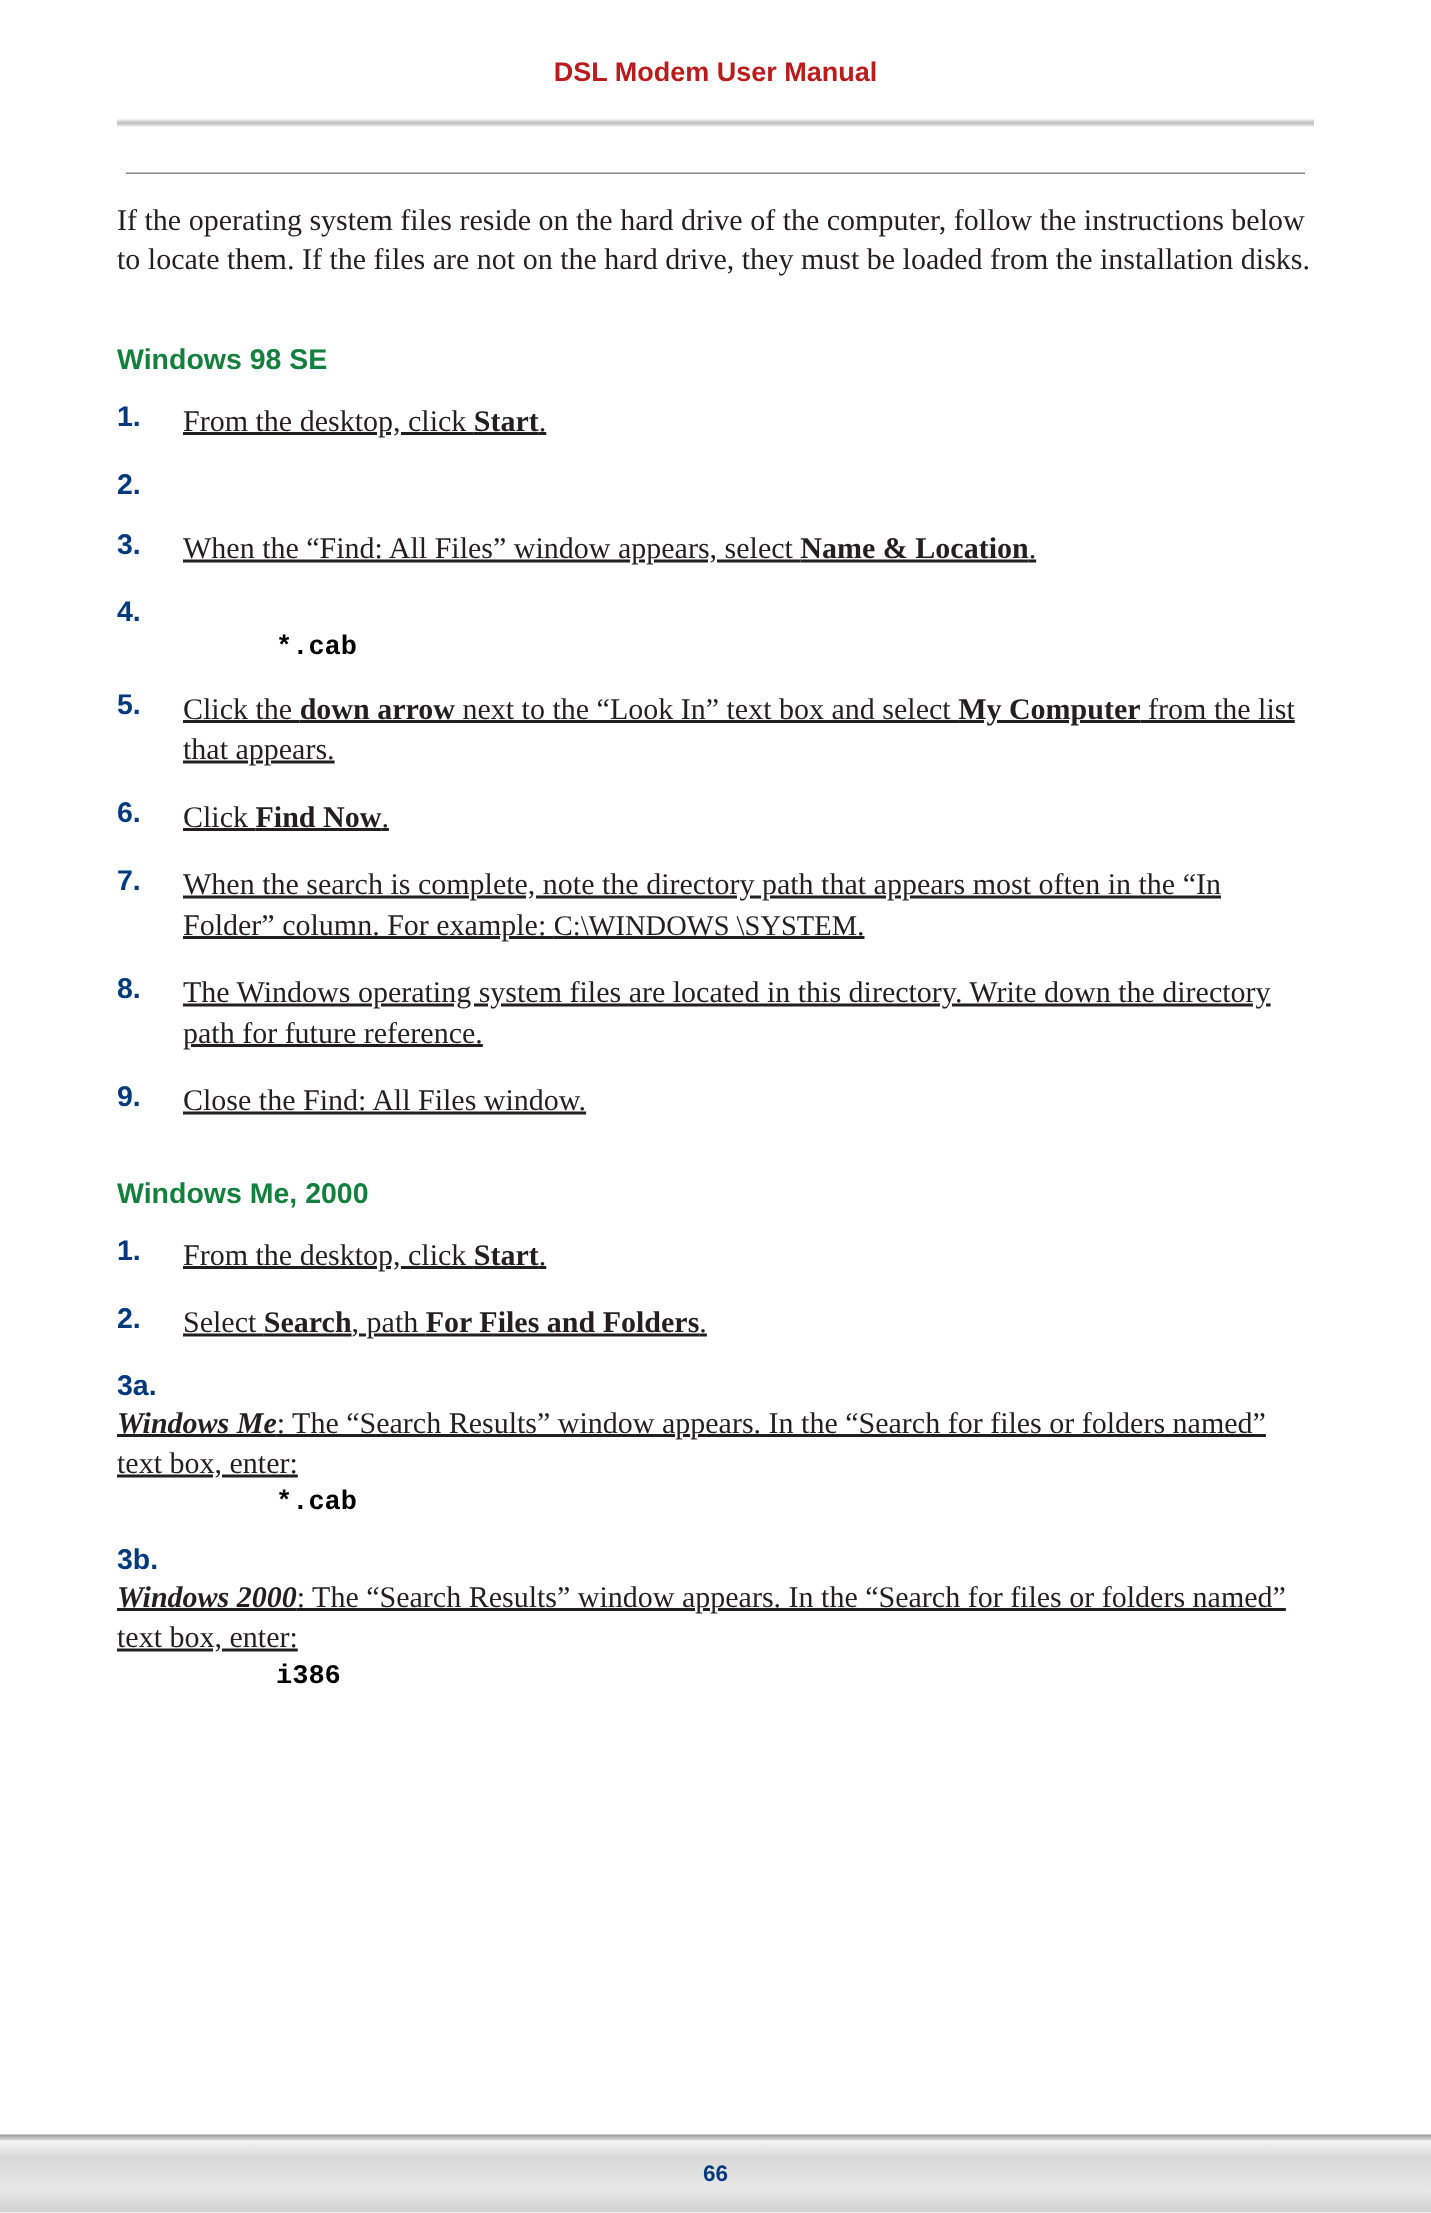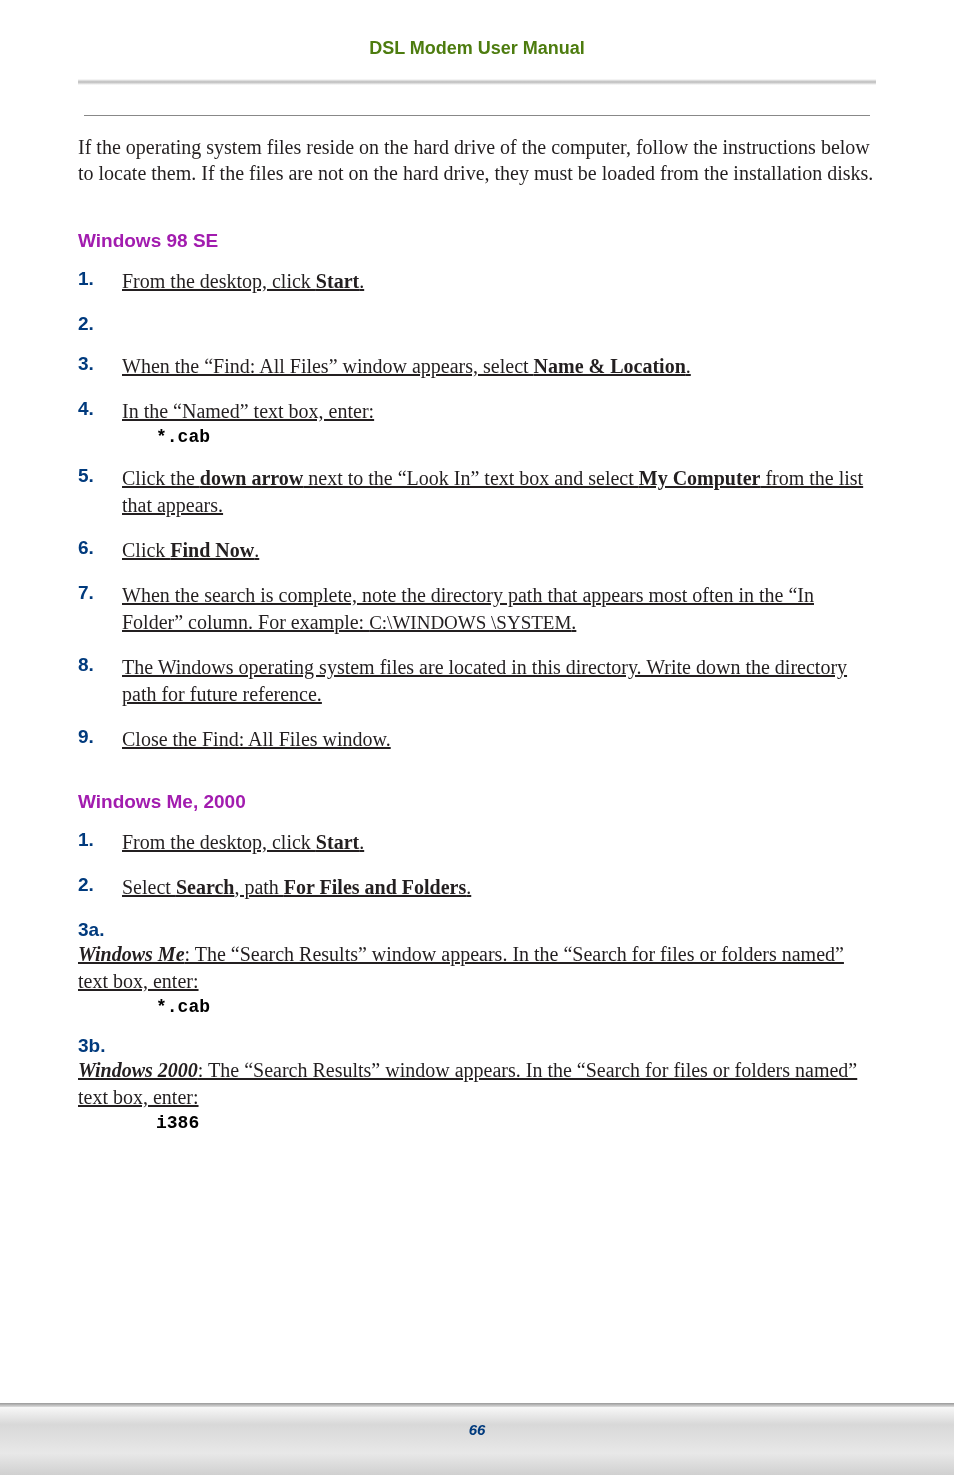--- a/index.html
+++ b/index.html
@@ -17,21 +17,21 @@
     }
     .page {
       padding: 38px 78px 0 78px;
     }
     .header-title {
       font-family: Arial, Helvetica, sans-serif;
       font-weight: bold;
       font-size: 18px;
       text-align: center;
       margin-bottom: 20px;
-      color: #4d7c0f;
+      color: #b91c1c;
     }
     .top-divider {
       height: 6px;
       background: linear-gradient(to bottom, #fff 0%, #bbb 50%, #fff 100%);
       margin: 0 0 30px 0;
     }
     .inner-hr {
       border: none;
       border-top: 1px solid #888;
       margin: 0 6px 18px 6px;
@@ -48,21 +48,21 @@
       font-size: 20px;
       line-height: 1.3;
       margin-bottom: 44px;
       color: #231f20;
     }
     h3.sub-title {
       font-family: Arial, Helvetica, sans-serif;
       font-weight: bold;
       font-size: 19px;
       margin-bottom: 16px;
-      color: #a21caf;
+      color: #15803d;
     }
     ol.steps {
       list-style: none;
       margin-bottom: 38px;
     }
     ol.steps li {
       display: flex;
       margin-bottom: 18px;
       align-items: flex-start;
     }
@@ -86,35 +86,34 @@
     }
     .step-body em {
       font-style: italic;
       font-weight: bold;
     }
     .code {
       font-family: 'Courier New', Courier, monospace;
       font-weight: bold;
       font-size: 18px;
       display: block;
-      margin-left: 78px;
+      margin-left: 106px;
       margin-top: 2px;
     }
     .smallcaps {
       font-variant: small-caps;
       font-size: 19px;
     }
     .footer {
       position: absolute;
       bottom: 0;
       left: 0;
       right: 0;
-      height: 72px;
+      height: 52px;
       background: linear-gradient(to bottom, #fff 0%, #d8d8d8 30%, #e8e8e8 70%, #d0d0d0 100%);
-      font-style: italic;
     }
     .footer-line {
       height: 4px;
       background: linear-gradient(to bottom, #999 0%, #ddd 100%);
     }
     .page-num {
       text-align: center;
       font-family: Arial, Helvetica, sans-serif;
       font-weight: bold;
       font-size: 15px;
@@ -140,21 +139,20 @@
     </li>
     <li>
       <span class="num">2.</span>
     </li>
     <li>
       <span class="num">3.</span>
       <span class="step-body"><span>When the “Find: All Files” window appears, select </span><b>Name &amp; Location</b><span>.</span></span>
     </li>
     <li style="flex-wrap:wrap;">
       <span class="num">4.</span>
-      <span class="step-body">In the “Named” text box, enter:</span>
       <span class="code" style="width:100%;">*.cab</span>
     </li>
     <li>
       <span class="num">5.</span>
       <span class="step-body"><span>Click the </span><b>down arrow</b><span>  next to the “Look In” text box and select </span><b>My Computer</b><span> from the list that appears.</span></span>
     </li>
     <li>
       <span class="num">6.</span>
       <span class="step-body"><span>Click </span><b>Find Now</b><span>.</span></span>
     </li>

